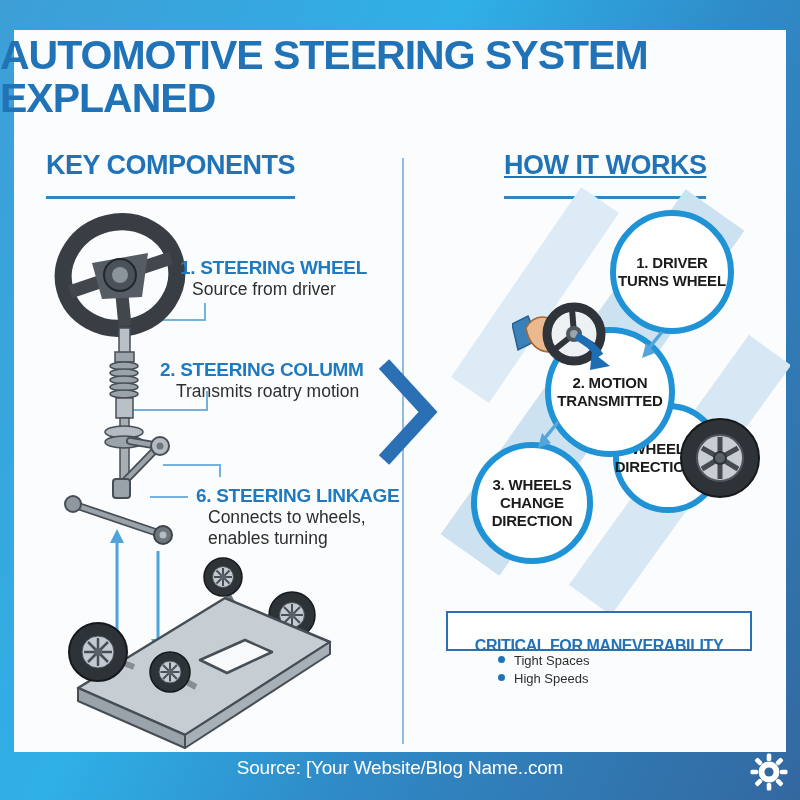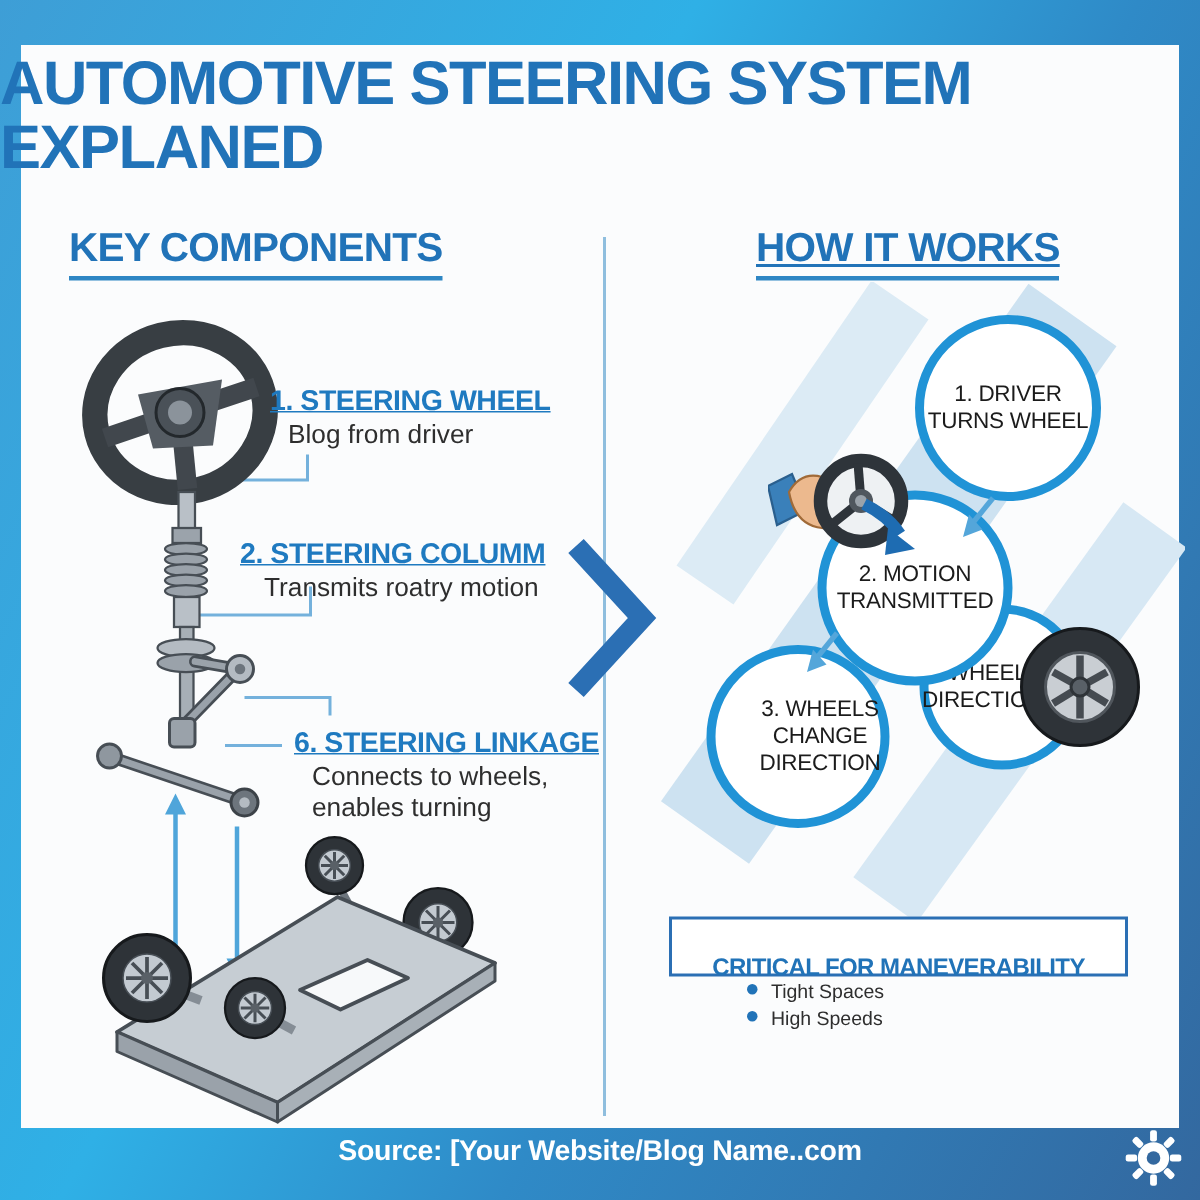--- a/index.html
+++ b/index.html
@@ -6,50 +6,50 @@
   *{box-sizing:border-box;}
   .canvas{
     position:relative;width:800px;height:800px;overflow:hidden;
     font-family:"Liberation Sans","DejaVu Sans",sans-serif;
     background:linear-gradient(118deg,#3e9ed6 0%,#2fb0e6 38%,#2f8ac7 62%,#33689f 100%);
   }
   .panel{position:absolute;left:14px;top:30px;width:772px;height:722px;background:#fbfcfd;}
   .title{position:absolute;left:0;top:34px;width:800px;text-align:left;
     color:#2173b8;font-weight:bold;font-size:41px;line-height:1.06;letter-spacing:-1px;}
   .sec-h{position:absolute;display:inline-block;color:#2173b8;font-weight:bold;font-size:27px;
-    letter-spacing:-0.5px;padding-bottom:3px;border-bottom:3px solid #2e86c4;}
+    letter-spacing:-0.5px;padding-bottom:15px;border-bottom:3px solid #2e86c4;}
   #left-h{left:46px;top:150px;}
   #right-h{left:504px;top:150px;text-decoration:underline;}
   .divider{position:absolute;left:402px;top:158px;width:2px;height:586px;background:#8fbede;}
   .bands{position:absolute;left:408px;top:188px;}
   .left-illus{position:absolute;left:30px;top:195px;}
-  .comp-label{position:absolute;font-size:19px;font-weight:bold;color:#1f7ac0;letter-spacing:-0.3px;white-space:pre-line;text-decoration:underline;}
+  .comp-label{position:absolute;font-size:19px;font-weight:bold;color:#1f7ac0;letter-spacing:-0.3px;white-space:pre-line;}
   .comp-desc{position:absolute;font-size:17.5px;color:#2e2e2e;line-height:1.22;white-space:pre-line;}
   .chevron{position:absolute;left:376px;top:358px;}
   .circle{position:absolute;border:6px solid #2093d6;border-radius:50%;background:#fff;
     display:flex;align-items:center;justify-content:center;text-align:center;}
-  .circle span{font-size:15px;font-weight:normal;color:#1b1b1b;line-height:1.18;letter-spacing:-0.2px;white-space:pre-line;}
+  .circle span{font-size:15px;font-weight:bold;color:#1b1b1b;line-height:1.18;letter-spacing:-0.2px;white-space:pre-line;}
   .c1{left:610px;top:210px;width:124px;height:124px;}
   .c2{left:545px;top:327px;width:130px;height:130px;}
   .c3{left:613px;top:403px;width:110px;height:110px;}
   .c3 span{padding-right:26px;}
-  .c4{left:471px;top:430px;width:122px;height:122px;justify-content:flex-end;}
+  .c4{left:471px;top:442px;width:122px;height:122px;}
   .tire{position:absolute;left:678px;top:416px;}
   .hand-wheel{position:absolute;left:512px;top:292px;}
   .arrowA{position:absolute;left:638px;top:330px;}
   .arrowB{position:absolute;left:534px;top:420px;}
   .callout{position:absolute;left:446px;top:611px;width:306px;height:40px;border:2px solid #2b6fb4;
     background:#fff;display:flex;align-items:center;justify-content:center;}
   .callout span{font-size:16px;font-weight:bold;color:#2173b8;letter-spacing:-0.4px;margin-top:30px;}
   .bullets{position:absolute;left:498px;top:652px;margin:0;padding:0;list-style:none;}
   .bullets li{font-size:13px;color:#2e2e2e;line-height:1.38;}
   .bullets li::before{content:"";display:inline-block;width:7px;height:7px;border-radius:50%;
     background:#2173b8;margin-right:9px;vertical-align:2px;}
   .footer{position:absolute;left:0;right:0;top:757px;text-align:center;color:#ffffff;
-    font-size:19px;font-weight:bold;letter-spacing:-0.2px;}
+    font-size:19px;font-weight:normal;letter-spacing:-0.2px;}
   .gear{position:absolute;left:750px;top:753px;}
 </style>
 </head>
 <body>
 
 <div class="canvas">
 
   <div class="panel"></div>
 
   <div class="title">
@@ -184,21 +184,21 @@
             <line x1="-9.5" y1="0" x2="9.5" y2="0"></line>
           <line x1="-7" y1="-7" x2="7" y2="7"></line>
             <line x1="-7" y1="7" x2="7" y2="-7"></line>
         </g>
         <circle r="3" fill="#596067"></circle>
       </g>
     </g>
   </svg>
 
   <div class="comp-label" style="left:180px;top:257px;">1. STEERING WHEEL</div>
-  <div class="comp-desc" style="left:192px;top:279px;">Blog from driver</div>
+  <div class="comp-desc" style="left:192px;top:279px;">Source from driver</div>
   <div class="comp-label" style="left:160px;top:359px;">2. STEERING COLUMM</div>
   <div class="comp-desc" style="left:176px;top:381px;">Transmits roatry motion</div>
   <div class="comp-label" style="left:196px;top:485px;">6. STEERING LINKAGE</div>
   <div class="comp-desc" style="left:208px;top:507px;">Connects to wheels,
 enables turning</div>
 
   <svg class="chevron" width="62" height="108" viewBox="0 0 62 108">
     <polyline points="8,6 52,54 8,102" fill="none" stroke="#2b6fb4" stroke-width="14"></polyline>
   </svg>
 

